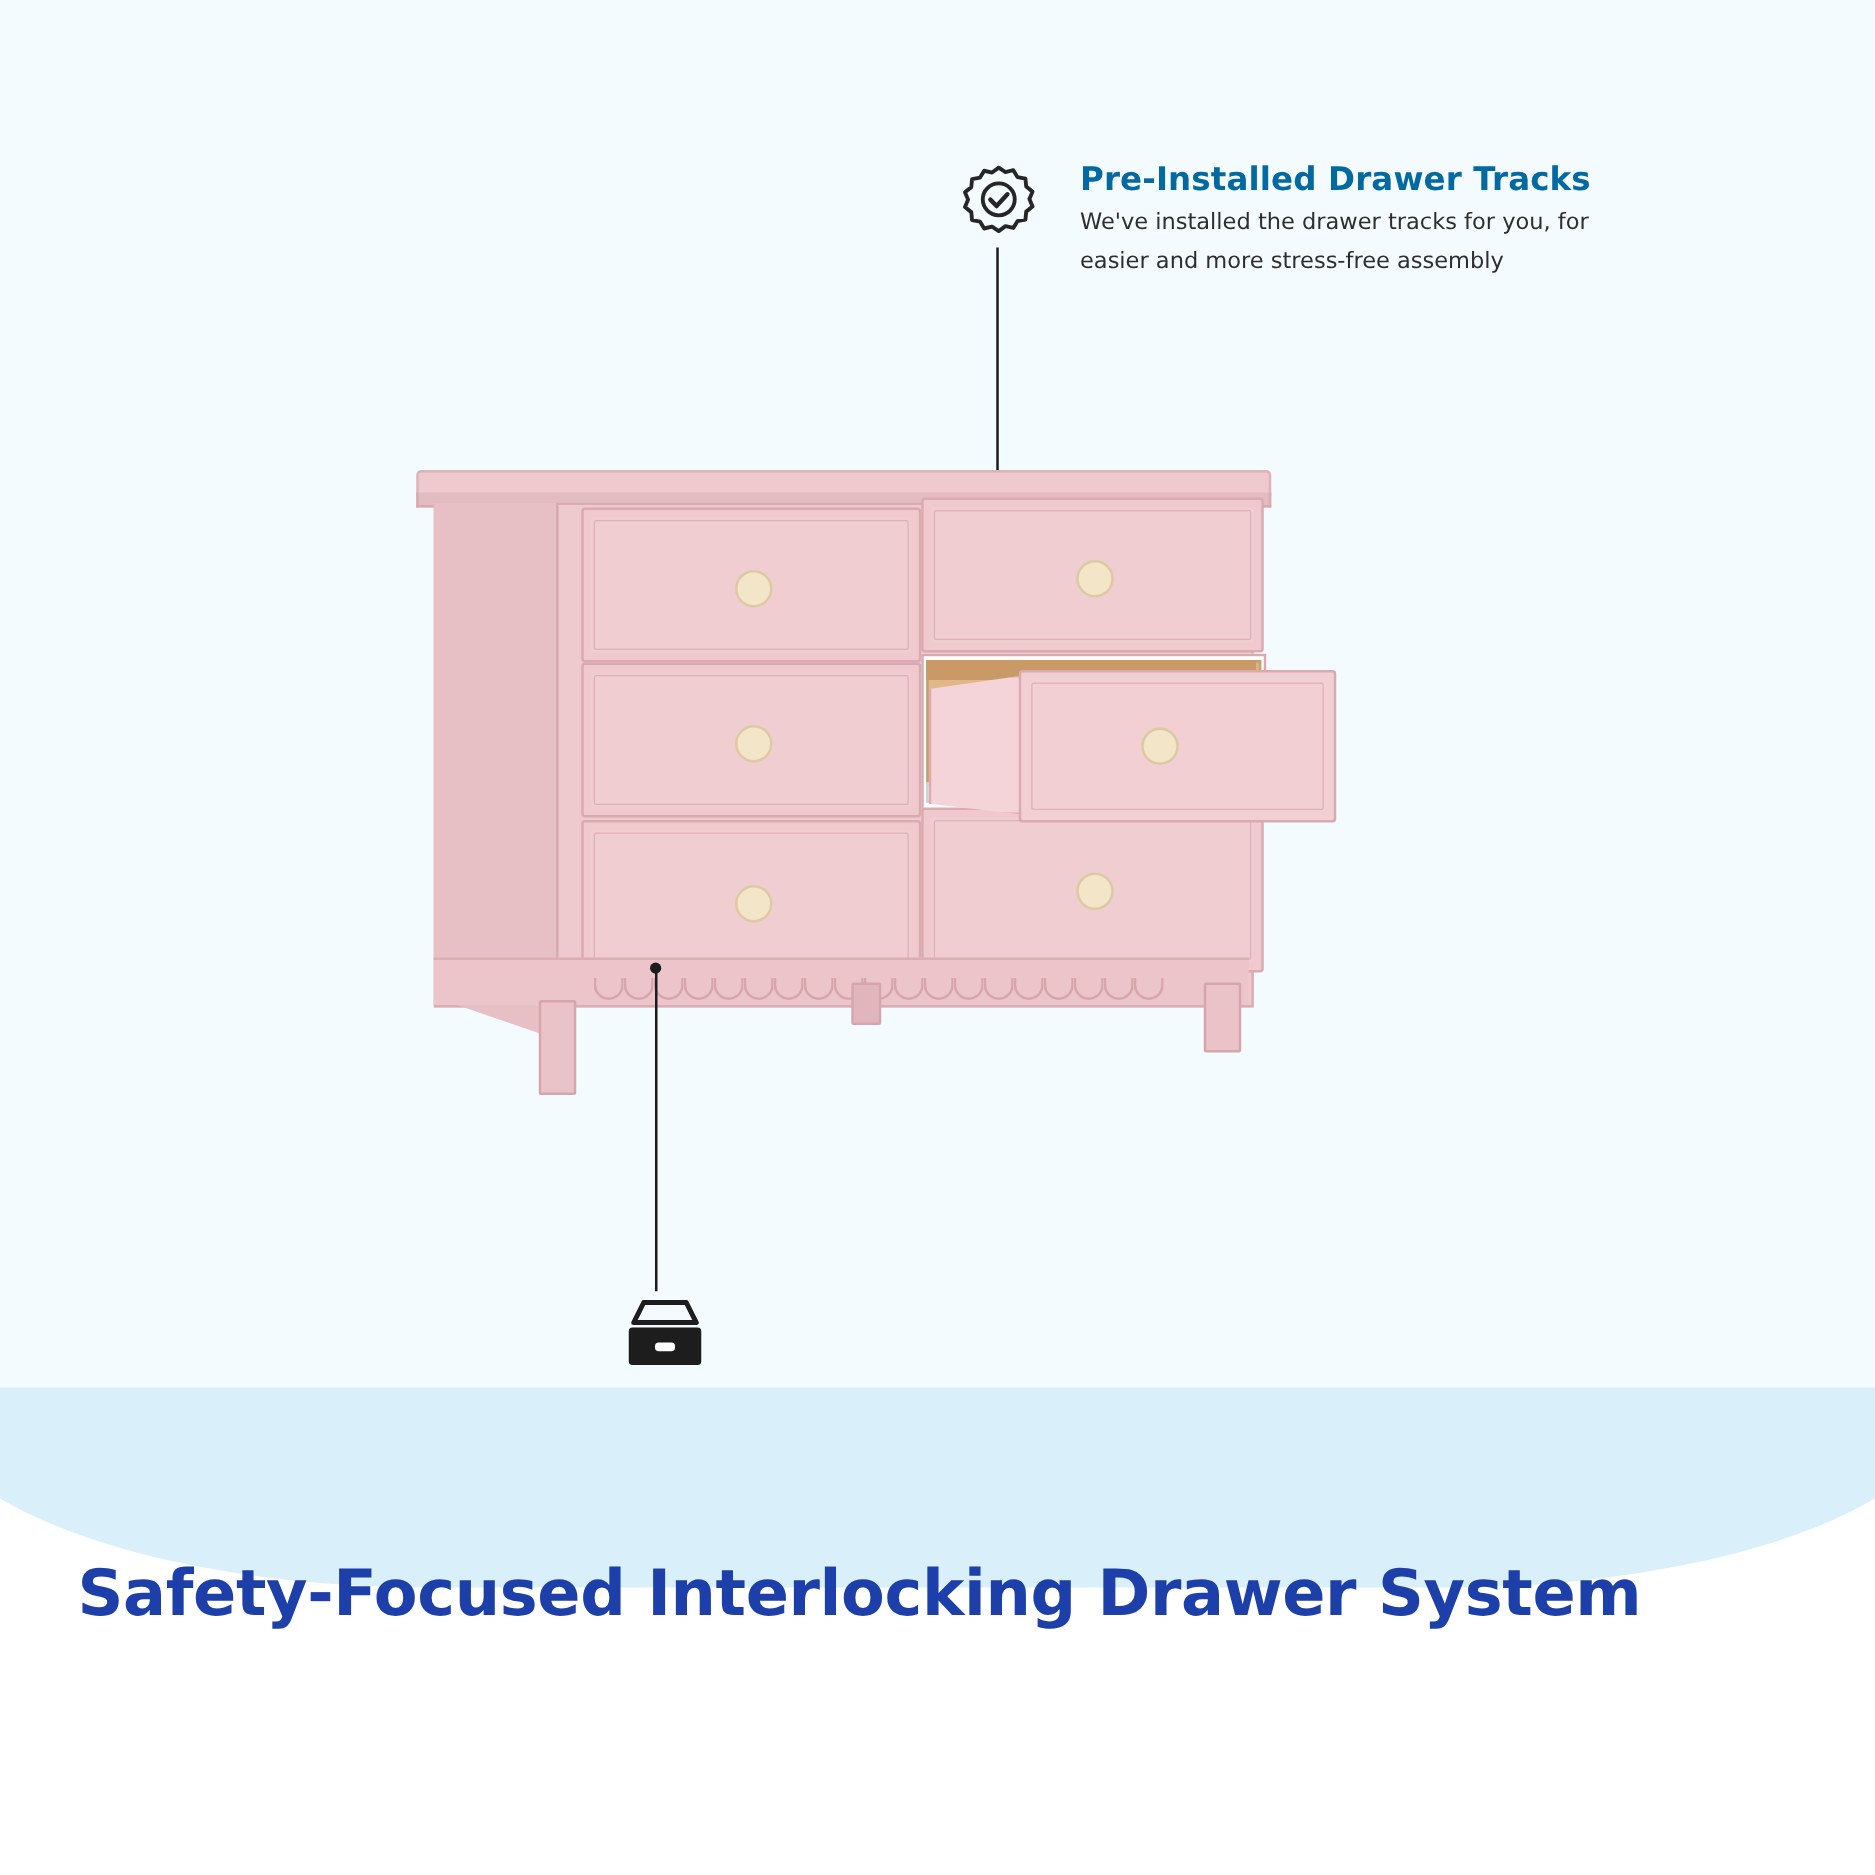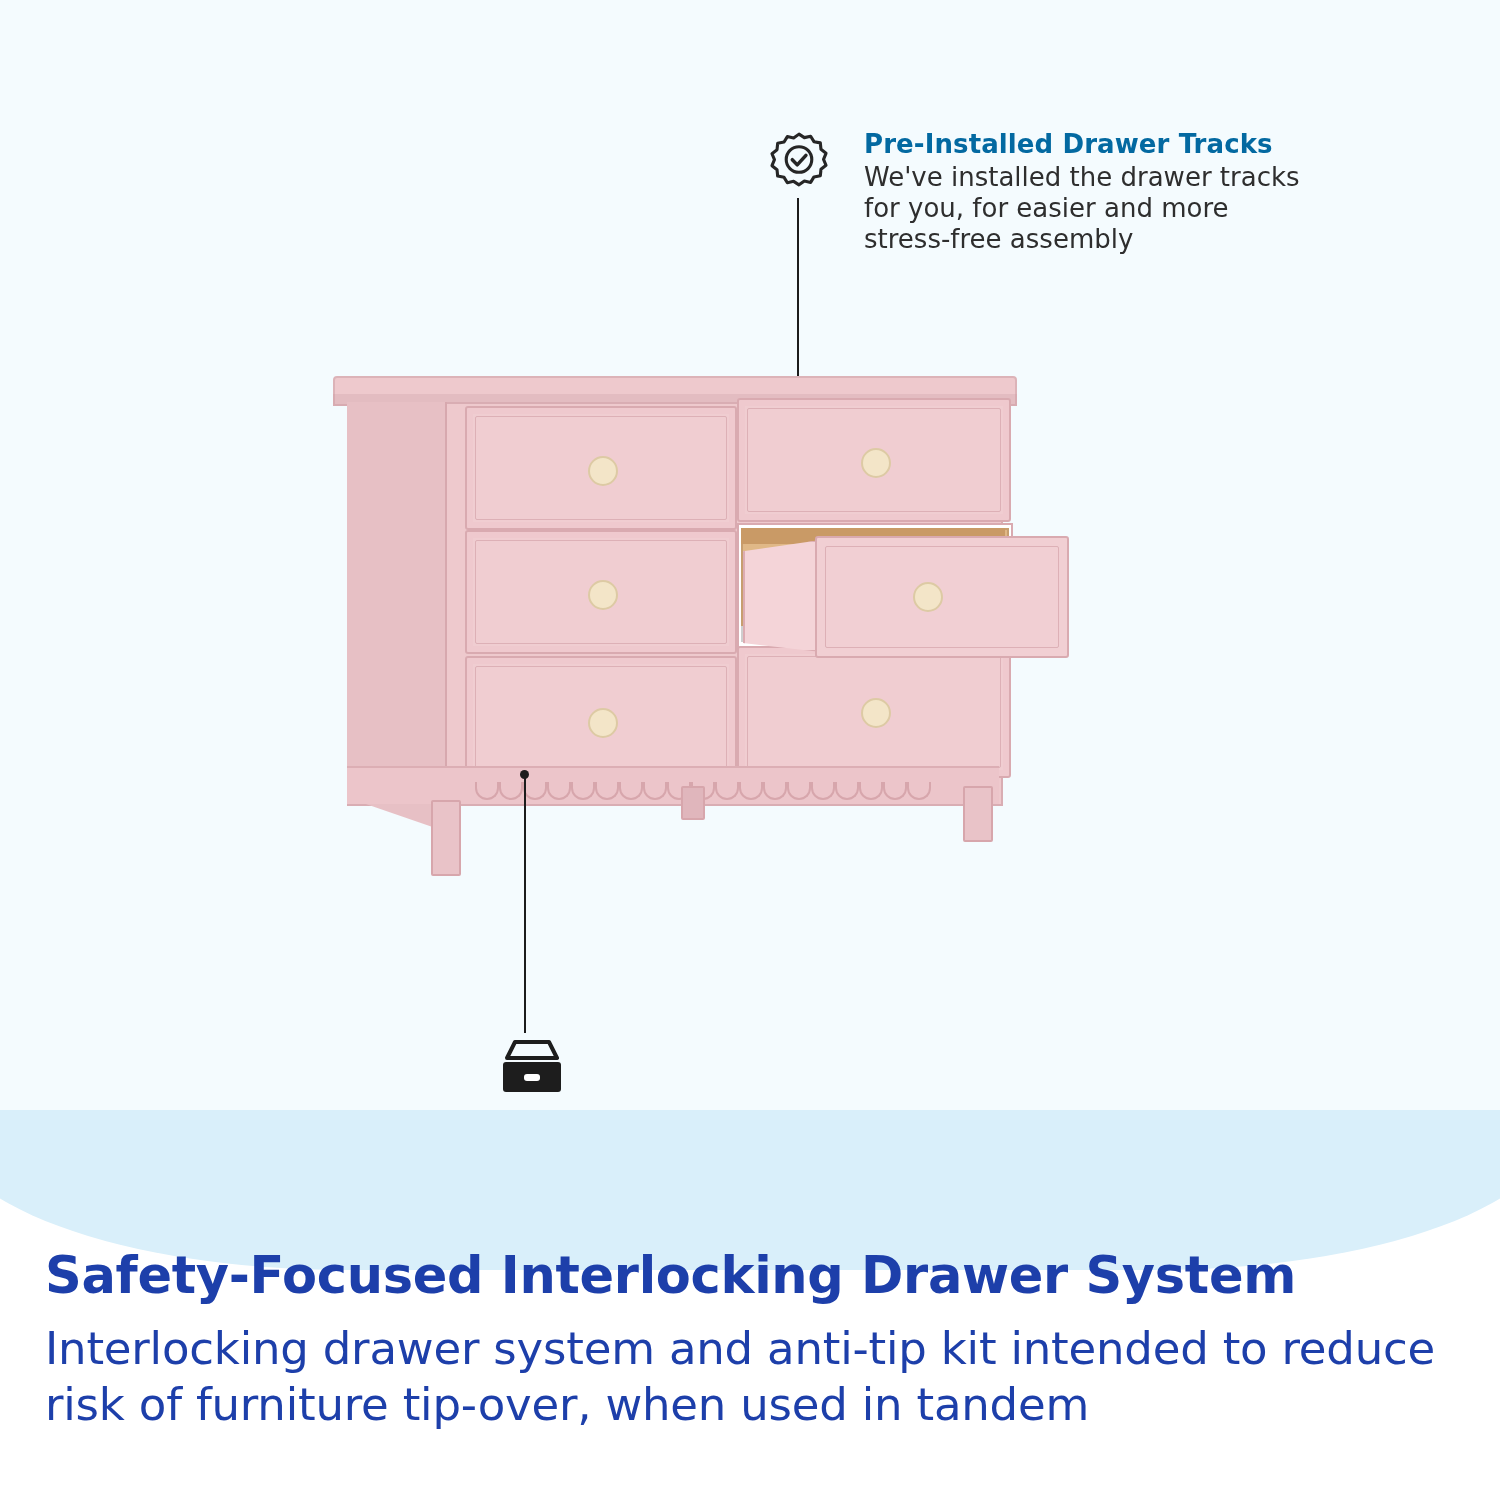--- a/index.html
+++ b/index.html
@@ -49,21 +49,21 @@
   }
   .callout .title {
     font-weight: bold;
     font-size: 26px;
     line-height: 32px;
     letter-spacing: .1px;
     margin-bottom: 2px;
     color: #0369a1;
   }
   .callout .body {
-    font-size: 26px;
+    font-size: 18px;
     line-height: 31px;
     color: #2e2e2e;
   }
 
   #callout-tracks {
     left: 864px;
     top: 128px;
     width: 440px;
   }
   #callout-interlock {
@@ -252,21 +252,21 @@
     z-index: 4;
   }
 
   
   #headline-wrap {
     position: absolute;
     left: 0;
     top: 1245px;
     width: 1500px;
     text-align: left;
-    padding: 0 45px;
+    padding: 0 62px;
     box-sizing: border-box;
   }
   #headline {
     color: #1d3faa;
     font-weight: bold;
     font-size: 51px;
     line-height: 62px;
     letter-spacing: -.3px;
     margin: 0 0 14px 0;
   }
@@ -373,14 +373,13 @@
   <div class="callout" id="callout-interlock">
   </div>
 </div>
 
 <div id="bottom-banner">
   <div id="banner-curve"></div>
 </div>
 
 <div id="headline-wrap">
   <h1 id="headline">Safety-Focused Interlocking Drawer System</h1>
-  <p id="subhead">Interlocking drawer system and anti-tip kit intended to reduce risk of furniture tip-over, when used in tandem</p>
 </div>
 
 </body></html>

